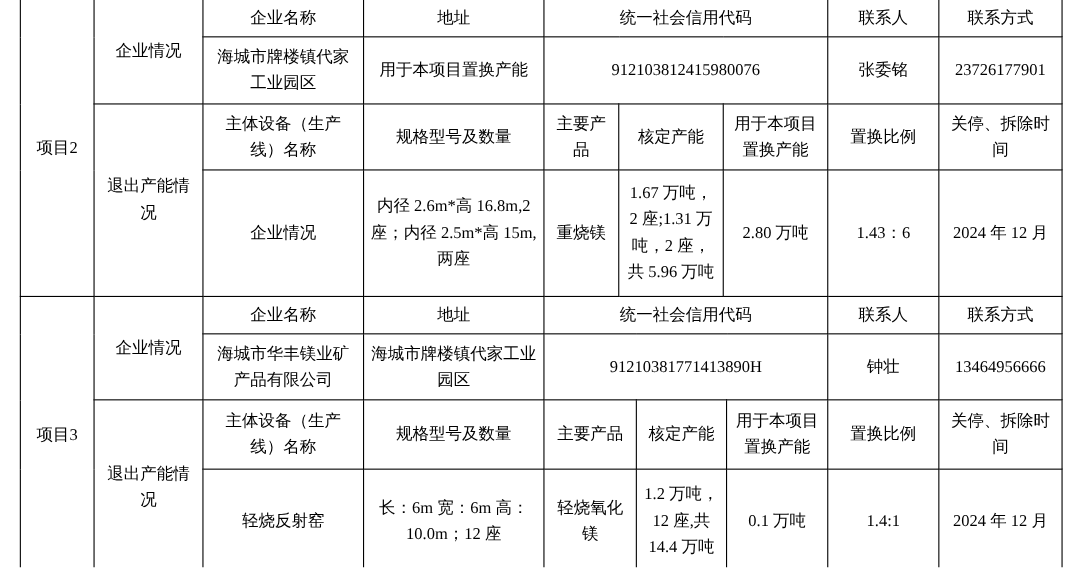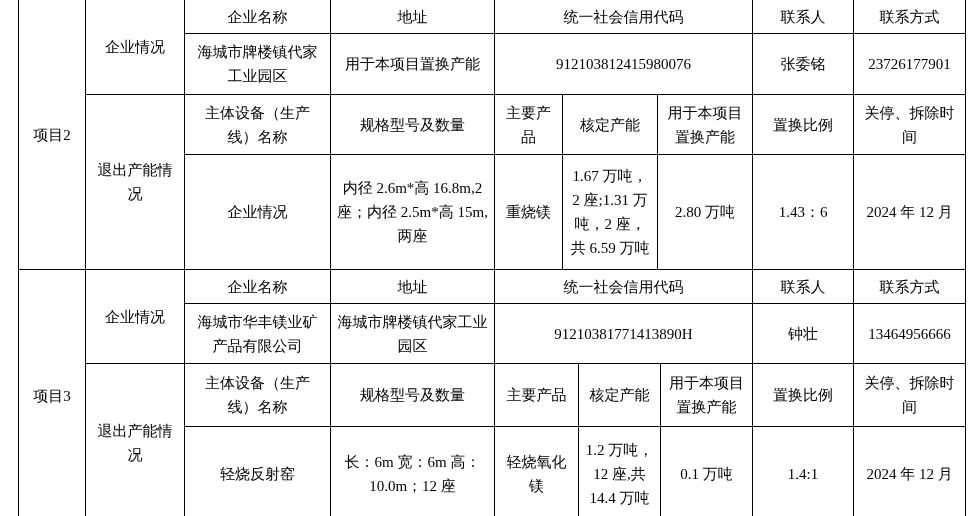--- a/index.html
+++ b/index.html
@@ -89,21 +89,21 @@
         <td>主要产品</td>
         <td>核定产能</td>
         <td>用于本项目置换产能</td>
         <td>置换比例</td>
         <td>关停、拆除时间</td>
       </tr>
       <tr class="r-data2">
         <td>企业情况</td>
         <td>内径 2.6m*高 16.8m,2 座；内径 2.5m*高 15m,两座</td>
         <td>重烧镁</td>
-        <td>1.67 万吨，2 座;1.31 万吨，2 座，共 6.59 万吨</td>
+        <td>1.67 万吨，2 座;1.31 万吨，2 座，共 5.96 万吨</td>
         <td>2.80 万吨</td>
         <td>1.43：6</td>
         <td>2024 年 12 月</td>
       </tr>
     </tbody>
   </table>
 
   <table class="doc-table t-second">
     <colgroup>
       <col style="width:67px">

